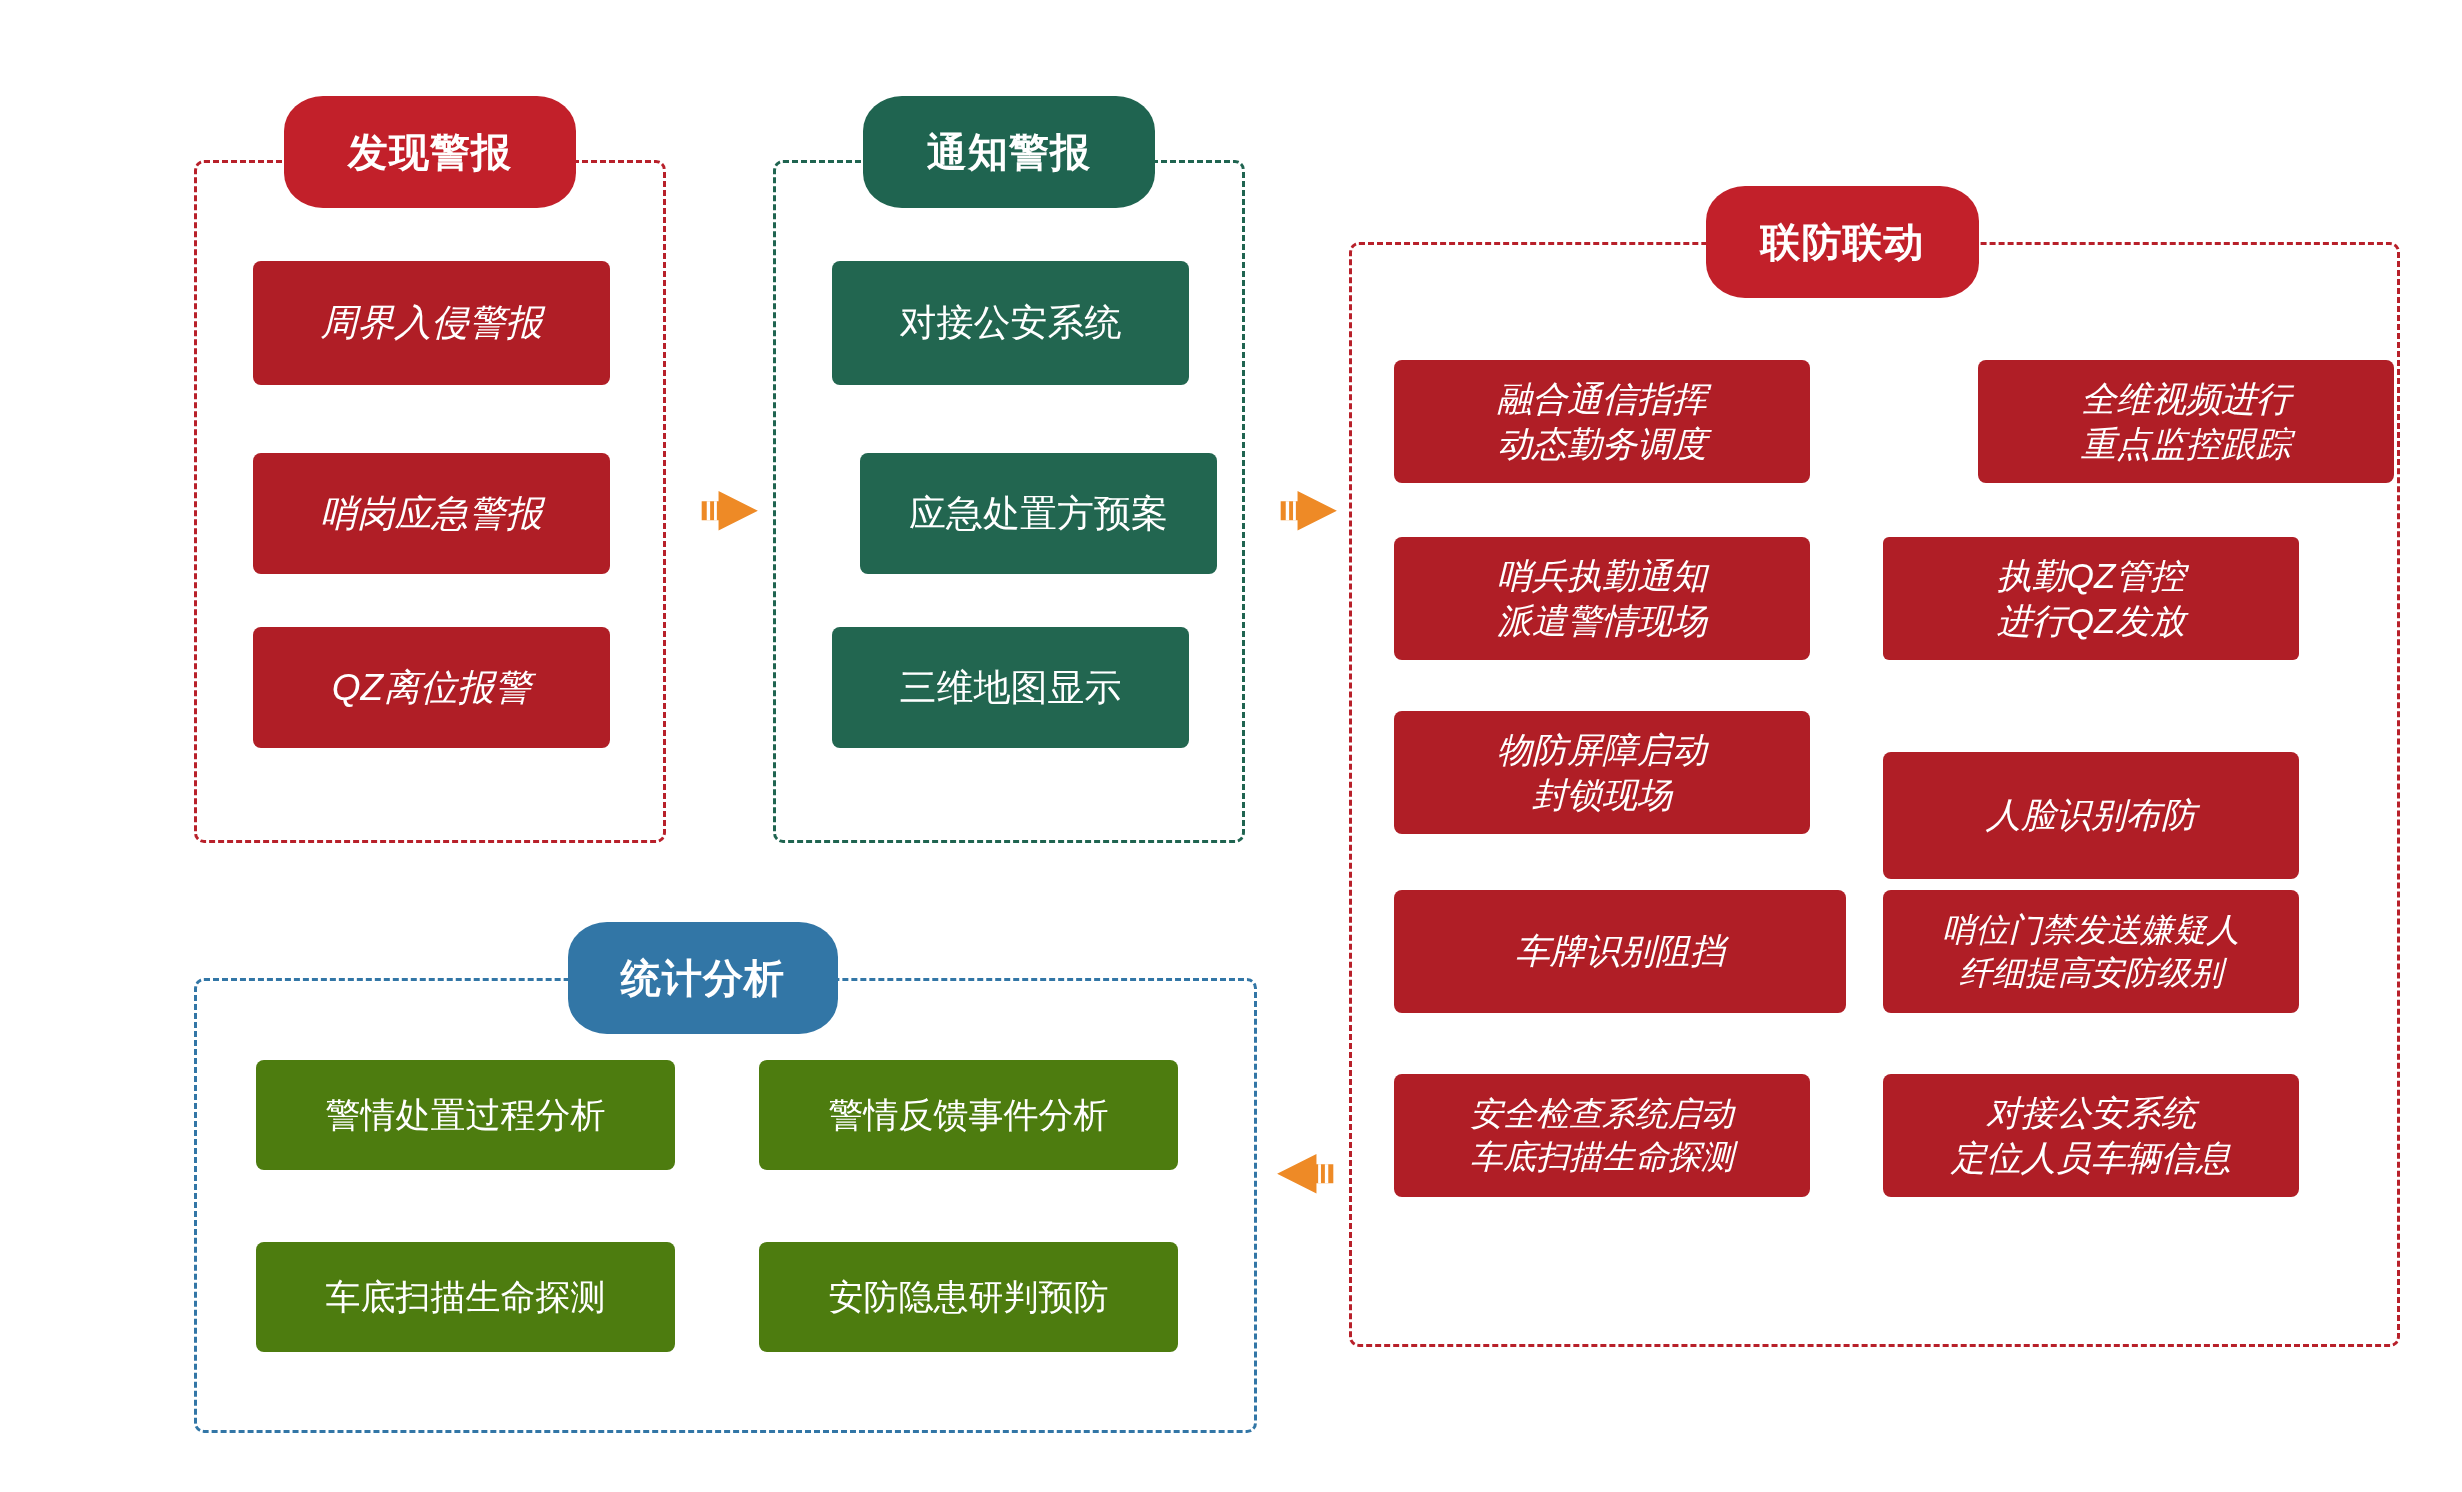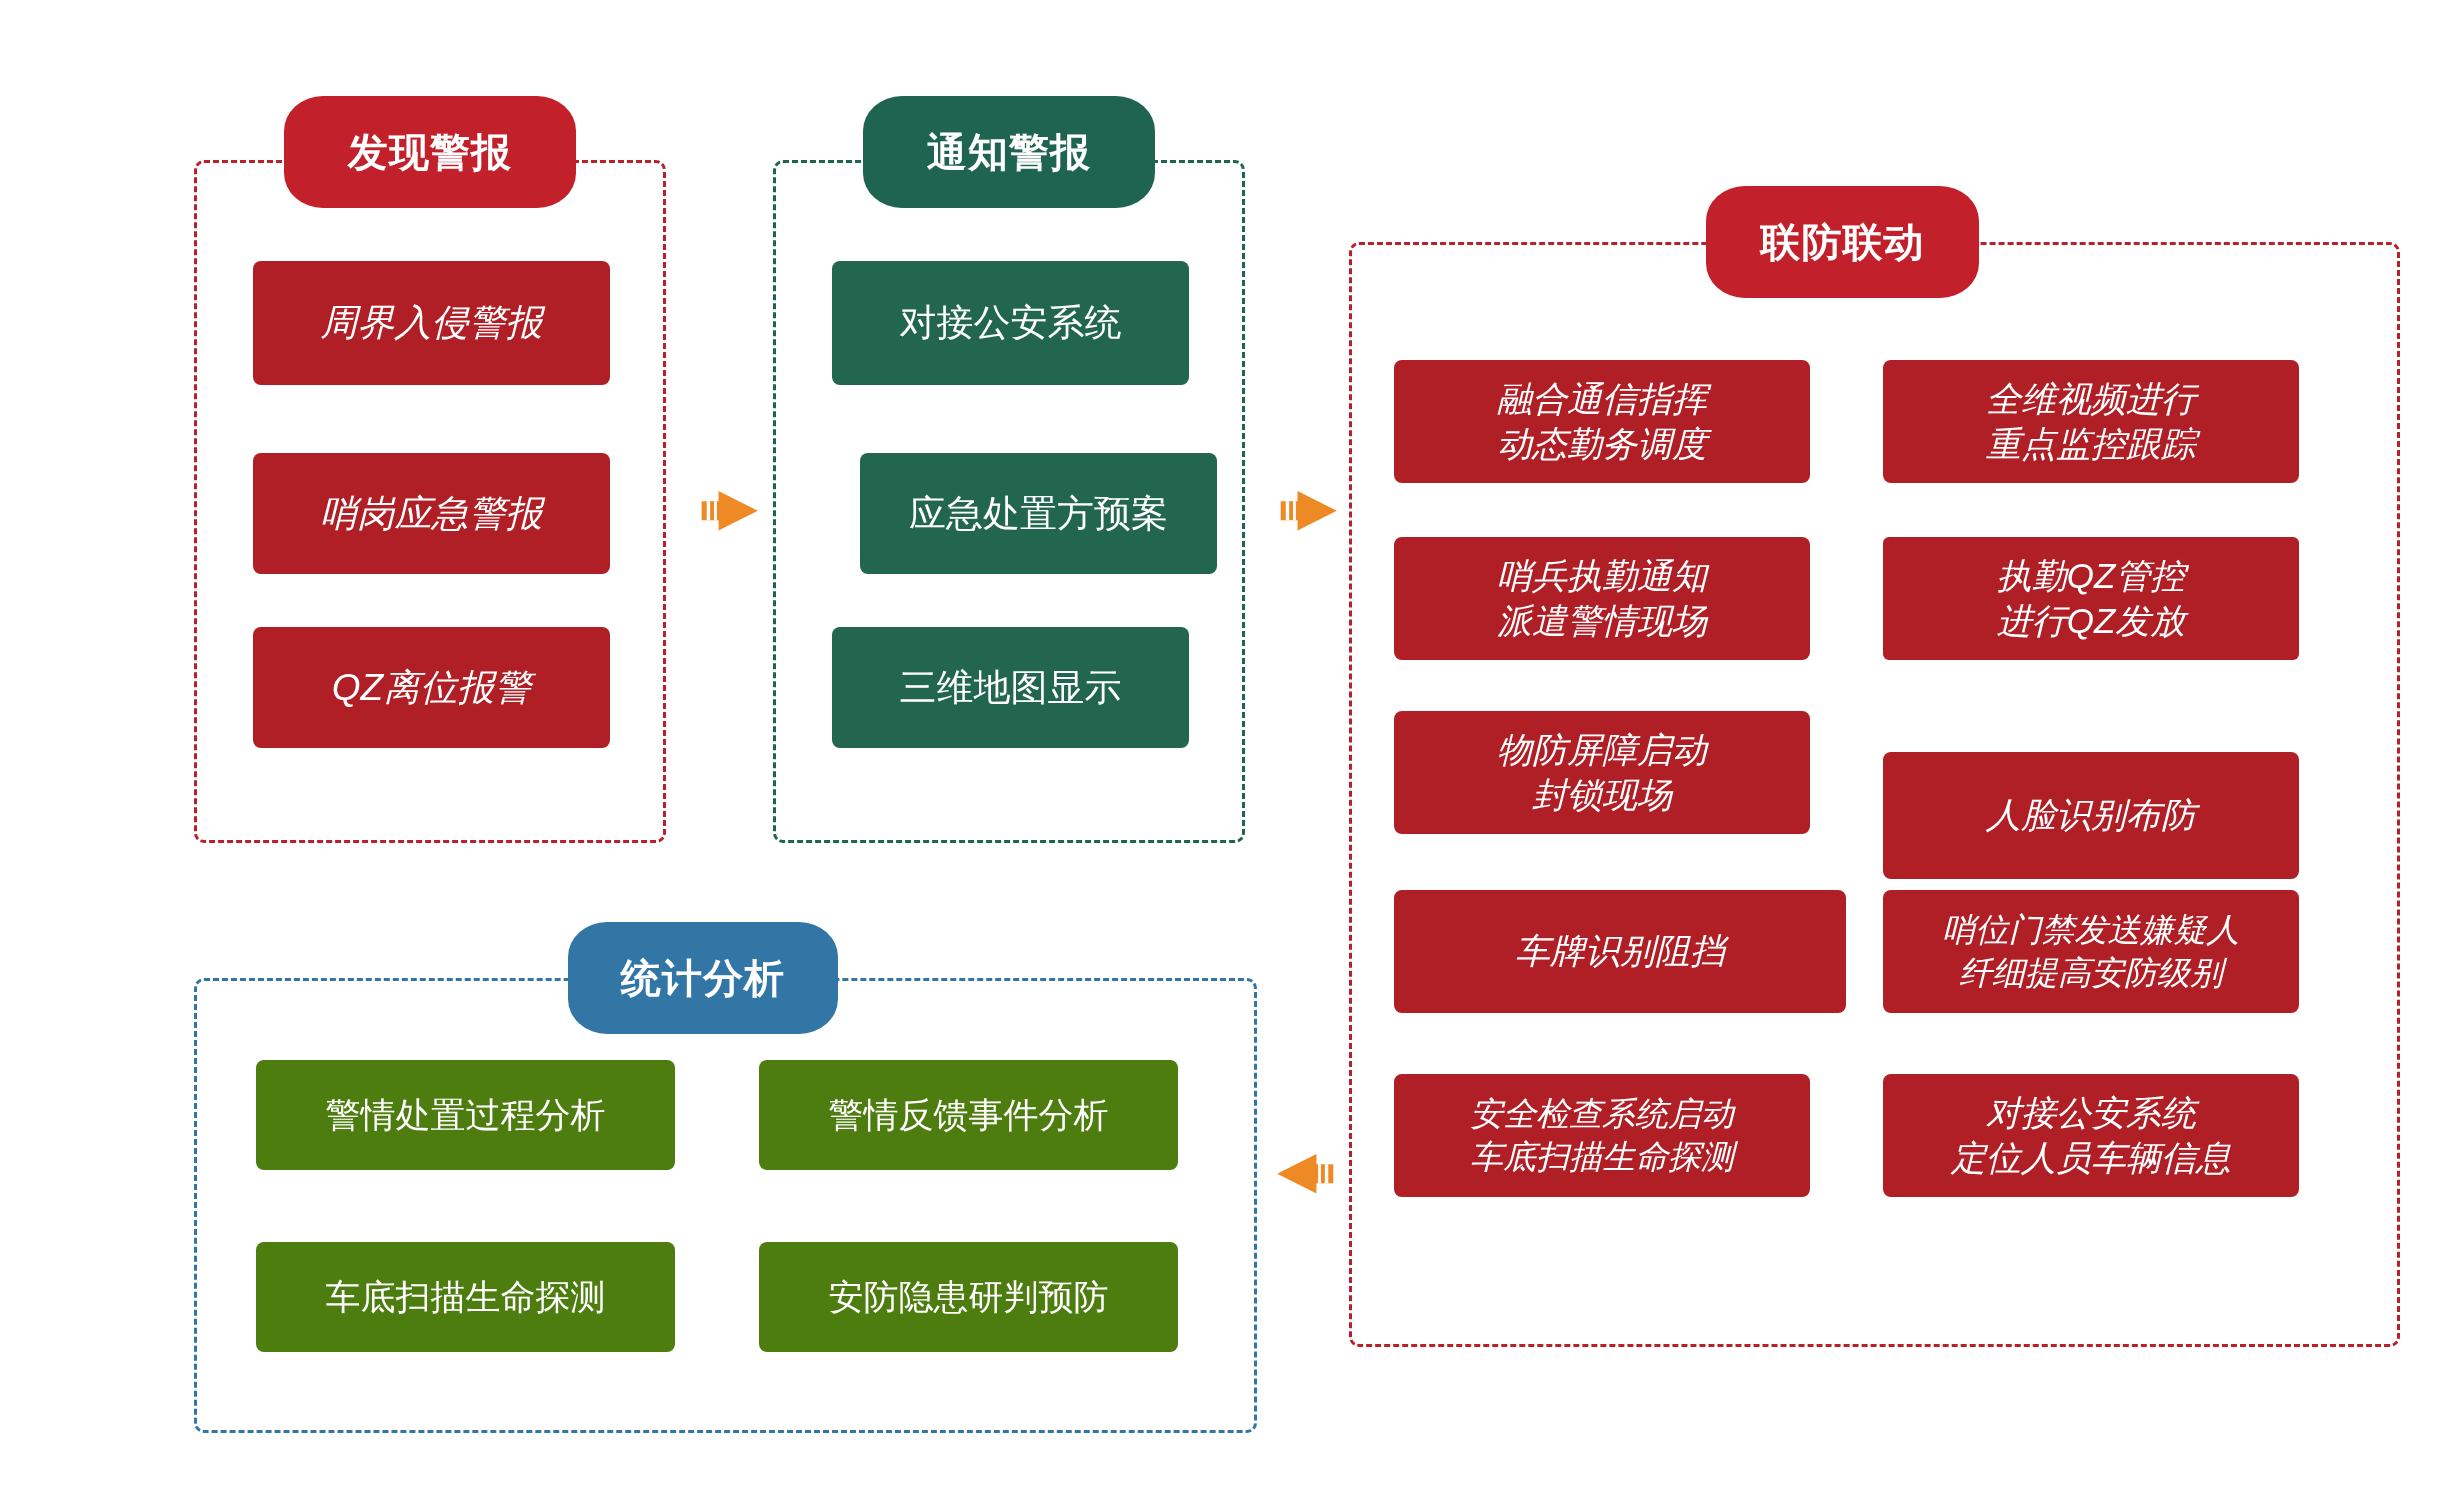--- a/index.html
+++ b/index.html
@@ -123,21 +123,21 @@
   <div class="box red" style="left:1394px; top:360px; width:416px; height:123px; font-size:35px;">融合通信指挥
 动态勤务调度</div>
   <div class="box red" style="left:1394px; top:537px; width:416px; height:123px; font-size:35px;">哨兵执勤通知
 派遣警情现场</div>
   <div class="box red" style="left:1394px; top:711px; width:416px; height:123px; font-size:35px;">物防屏障启动
 封锁现场</div>
   <div class="box red" style="left:1394px; top:890px; width:452px; height:123px; font-size:35px;">车牌识别阻挡</div>
   <div class="box red" style="left:1394px; top:1074px; width:416px; height:123px; font-size:33px;">安全检查系统启动
 车底扫描生命探测</div>
 
-  <div class="box red" style="left:1883px; top:360px; width:416px; height:123px; font-size:35px;">全维视频进行
+  <div class="box red" style="left:1978px; top:360px; width:416px; height:123px; font-size:35px;">全维视频进行
 重点监控跟踪</div>
   <div class="box red" style="left:1883px; top:537px; width:416px; height:123px; font-size:35px;border-radius:6px;">执勤QZ管控
 进行QZ发放</div>
   <div class="box red" style="left:1883px; top:752px; width:416px; height:127px; font-size:35px;">人脸识别布防</div>
   <div class="box red" style="left:1883px; top:890px; width:416px; height:123px; font-size:33px;">哨位门禁发送嫌疑人
 纤细提高安防级别</div>
   <div class="box red" style="left:1883px; top:1074px; width:416px; height:123px; font-size:35px;">对接公安系统
 定位人员车辆信息</div>
 
   <div class="arrow" style="left:1273px; top:1144px; width:65px; height:59px;">

